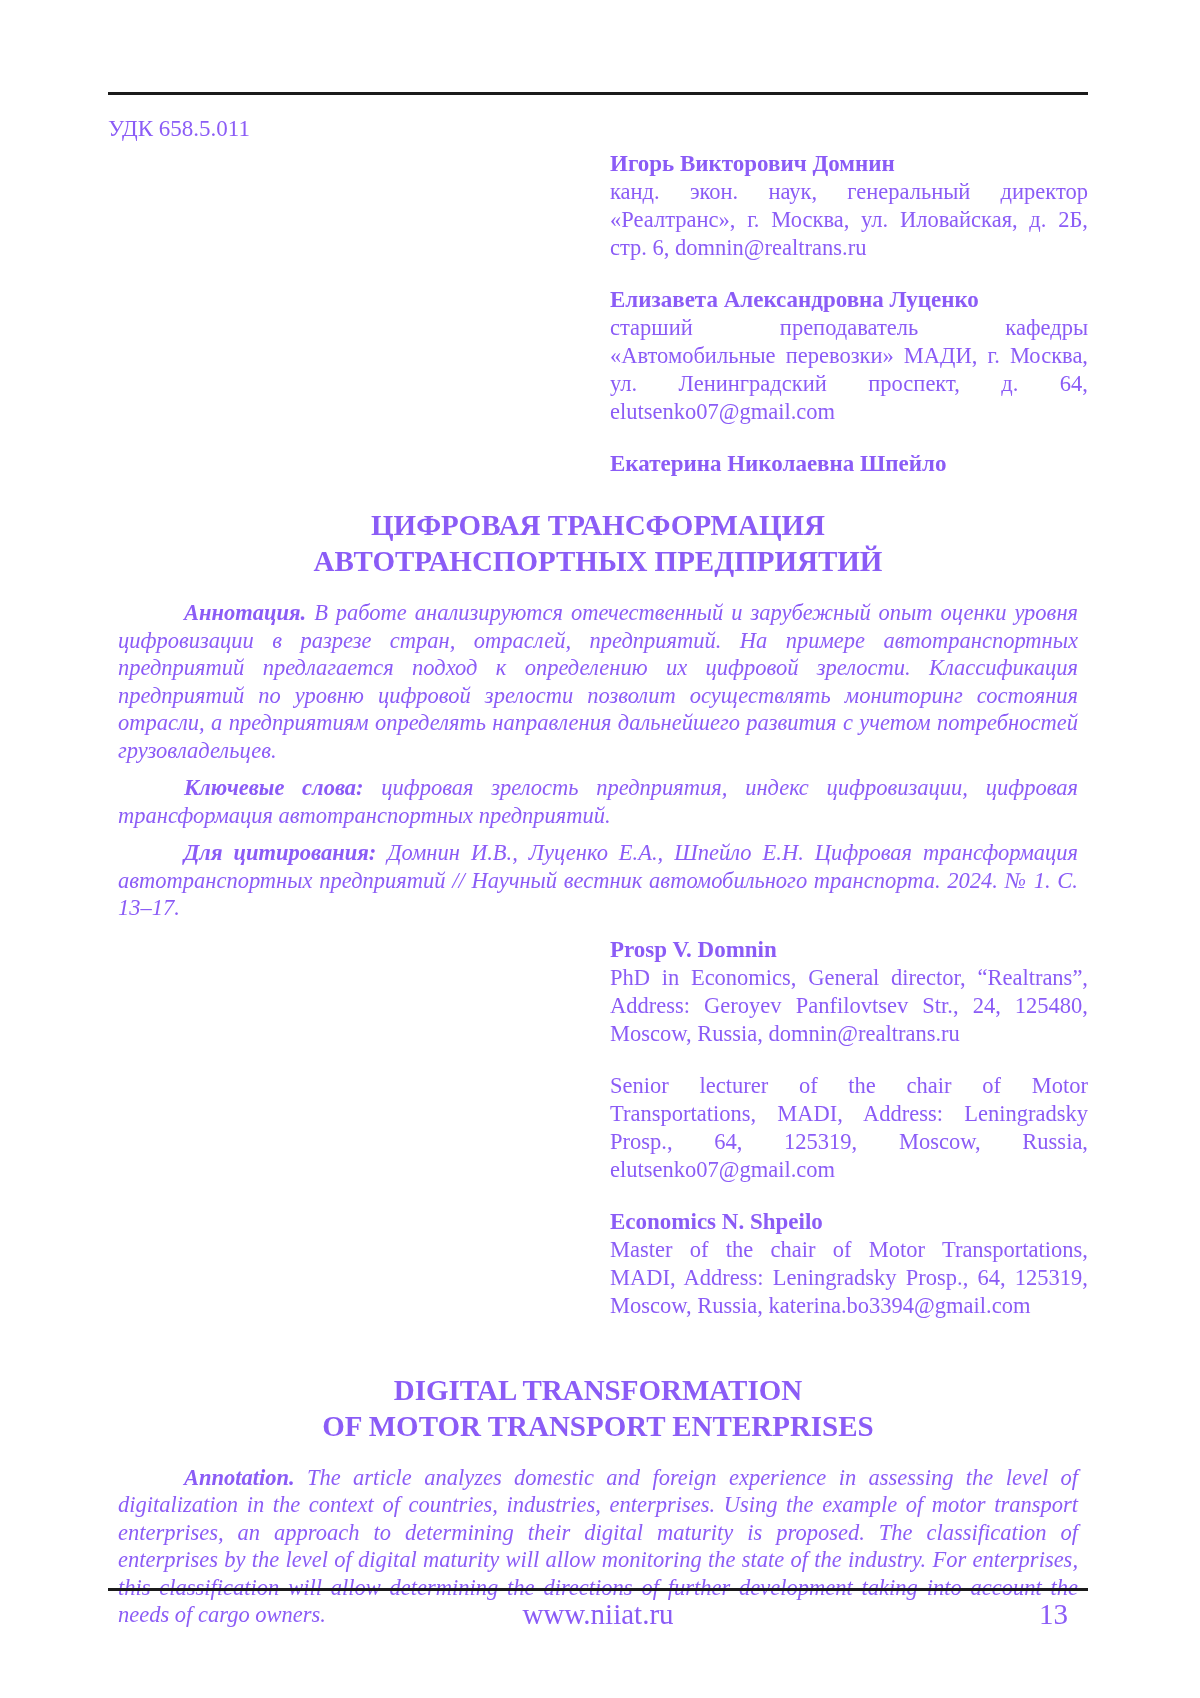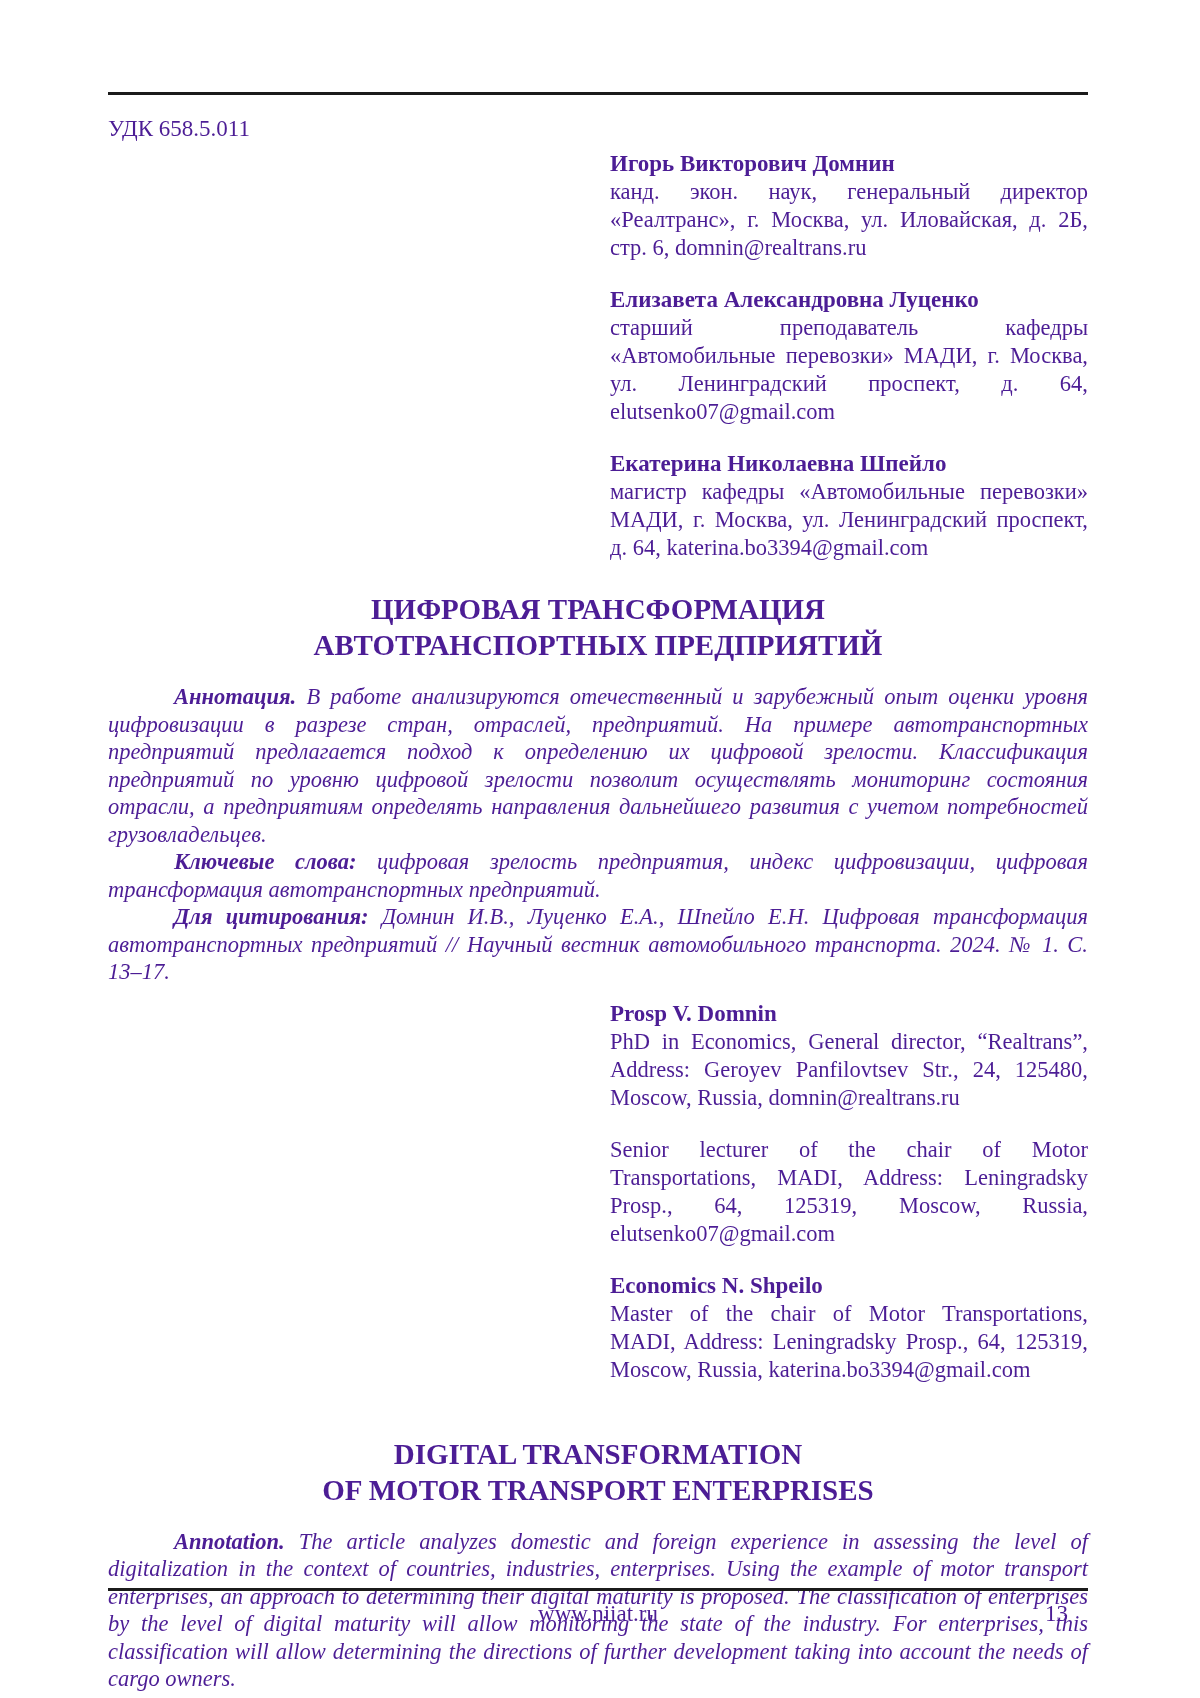--- a/index.html
+++ b/index.html
@@ -2,21 +2,21 @@
 <html lang="ru"><head>
 <meta charset="utf-8">
 <style>
   html, body { margin: 0; padding: 0; background: #ffffff; }
   .page {
     position: relative;
     width: 1200px;
     height: 1698px;
     margin: 0 auto;
     background: #ffffff;
-    color: #4c1d95;
+    color: #8b5cf6;
     font-family: "Liberation Serif", "DejaVu Serif", serif;
     overflow: hidden;
   }
   .content { padding: 0 112px 0 108px; } 
 
   .rule { height: 3px; background: #1b1b1b; }
   .rule-top { margin-top: 92px; }
 
   .udc { margin-top: 20px; font-size: 23px; line-height: 28px; }
 
@@ -30,33 +30,33 @@
   .article-title {
     text-align: center;
     font-weight: bold;
     font-size: 29px;
     line-height: 36px;
   }
   .title-ru { margin-top: 29px; }
   .title-en { margin-top: 52px; }
 
   .para {
-    margin: 0;
+    margin: 10px;
     font-style: italic;
     font-size: 22.5px;
     line-height: 27.5px;
     text-align: justify;
     text-indent: 66px;
   }
   .abstract-block { margin-top: 20px; }
   .annotation-en { margin-top: 20px; }
   .lead { font-weight: bold; }
 
   .footer { position: absolute; left: 108px; right: 112px; top: 1588px; }
-  .footer-row { position: relative; margin-top: 9px; font-size: 23px; line-height: 28px; text-align: center; }
+  .footer-row { position: relative; margin-top: 9px; font-size: 29px; line-height: 28px; text-align: center; }
   .page-num { position: absolute; right: 20px; top: 0; }
 </style>
 </head>
 <body>
 
 <div class="page">
   <div class="content">
 
     <div class="rule rule-top"></div>
 
@@ -66,21 +66,20 @@
       <div class="author">
         <div class="author-name">Игорь Викторович Домнин</div>
         <div class="author-info">канд. экон. наук, генеральный директор «Реалтранс», г. Москва, ул. Иловайская, д. 2Б, стр. 6, domnin@realtrans.ru</div>
       </div>
       <div class="author">
         <div class="author-name">Елизавета Александровна Луценко</div>
         <div class="author-info">старший преподаватель кафедры «Автомобильные перевозки» МАДИ, г. Москва, ул. Ленинградский проспект, д. 64, elutsenko07@gmail.com</div>
       </div>
       <div class="author">
         <div class="author-name">Екатерина Николаевна Шпейло</div>
-        <div class="author-info">магистр кафедры «Автомобильные перевозки» МАДИ, г. Москва, ул. Ленинградский проспект, д. 64, katerina.bo3394@gmail.com</div>
       </div>
     </div>
 
     <div class="article-title title-ru">
       <div>ЦИФРОВАЯ ТРАНСФОРМАЦИЯ</div>
       <div>АВТОТРАНСПОРТНЫХ ПРЕДПРИЯТИЙ</div>
     </div>
 
     <div class="abstract-block">
       <p class="para">

